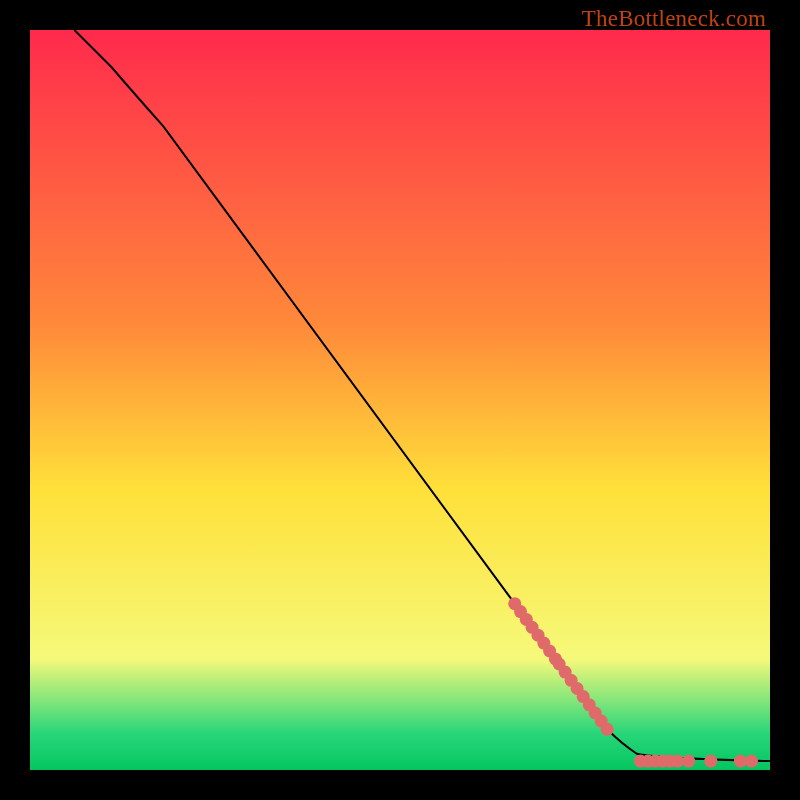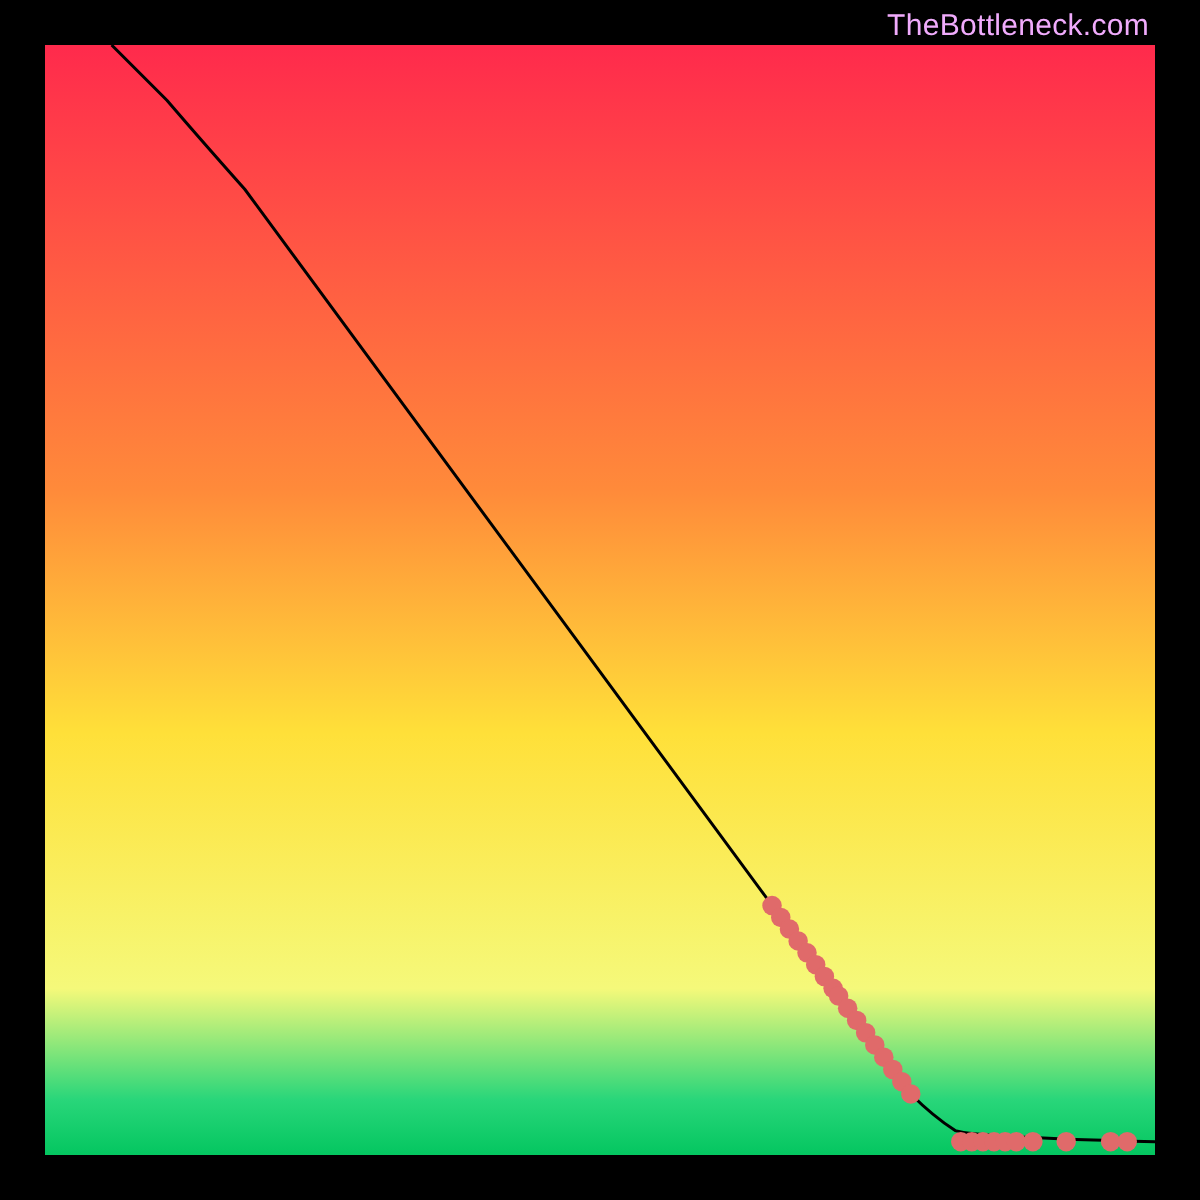--- a/index.html
+++ b/index.html
@@ -21,24 +21,25 @@
     position: absolute;
     left: 30px;
     top: 30px;
     width: 740px;
     height: 740px;
   }
   .watermark {
     position: absolute;
     top: 6px;
     right: 34px;
-    color: #f0abfc;
-    font-size: 20px;
+    color: #c2410c;
+    font-size: 23px;
     font-weight: 500;
     letter-spacing: 0.2px;
+    font-family: Liberation Serif, serif;
   }
 </style>
 </head>
 <body>
 <div class="frame">
 
   <svg class="plot" viewBox="0 0 740 740" preserveAspectRatio="none">
     <defs>
       <linearGradient id="bg-grad" x1="0" y1="0" x2="0" y2="1">
         <stop id="g0" offset="0%" stop-color="#ff2a4c"></stop>

